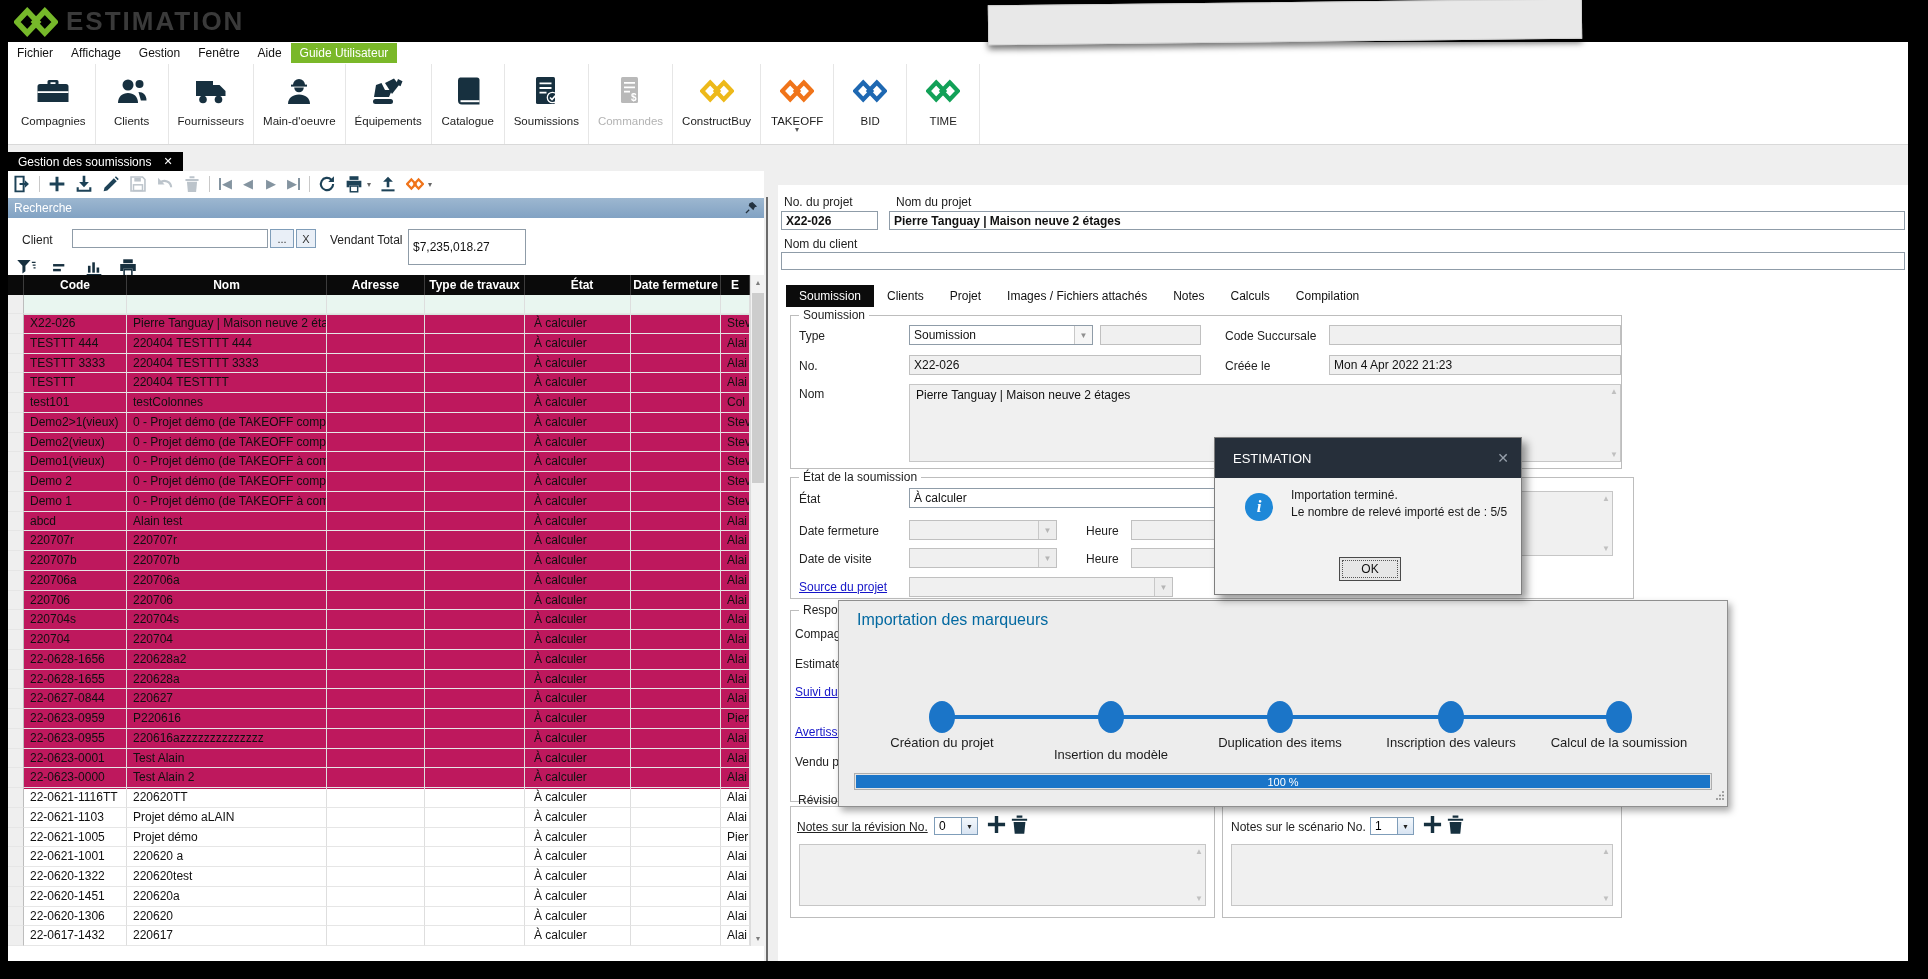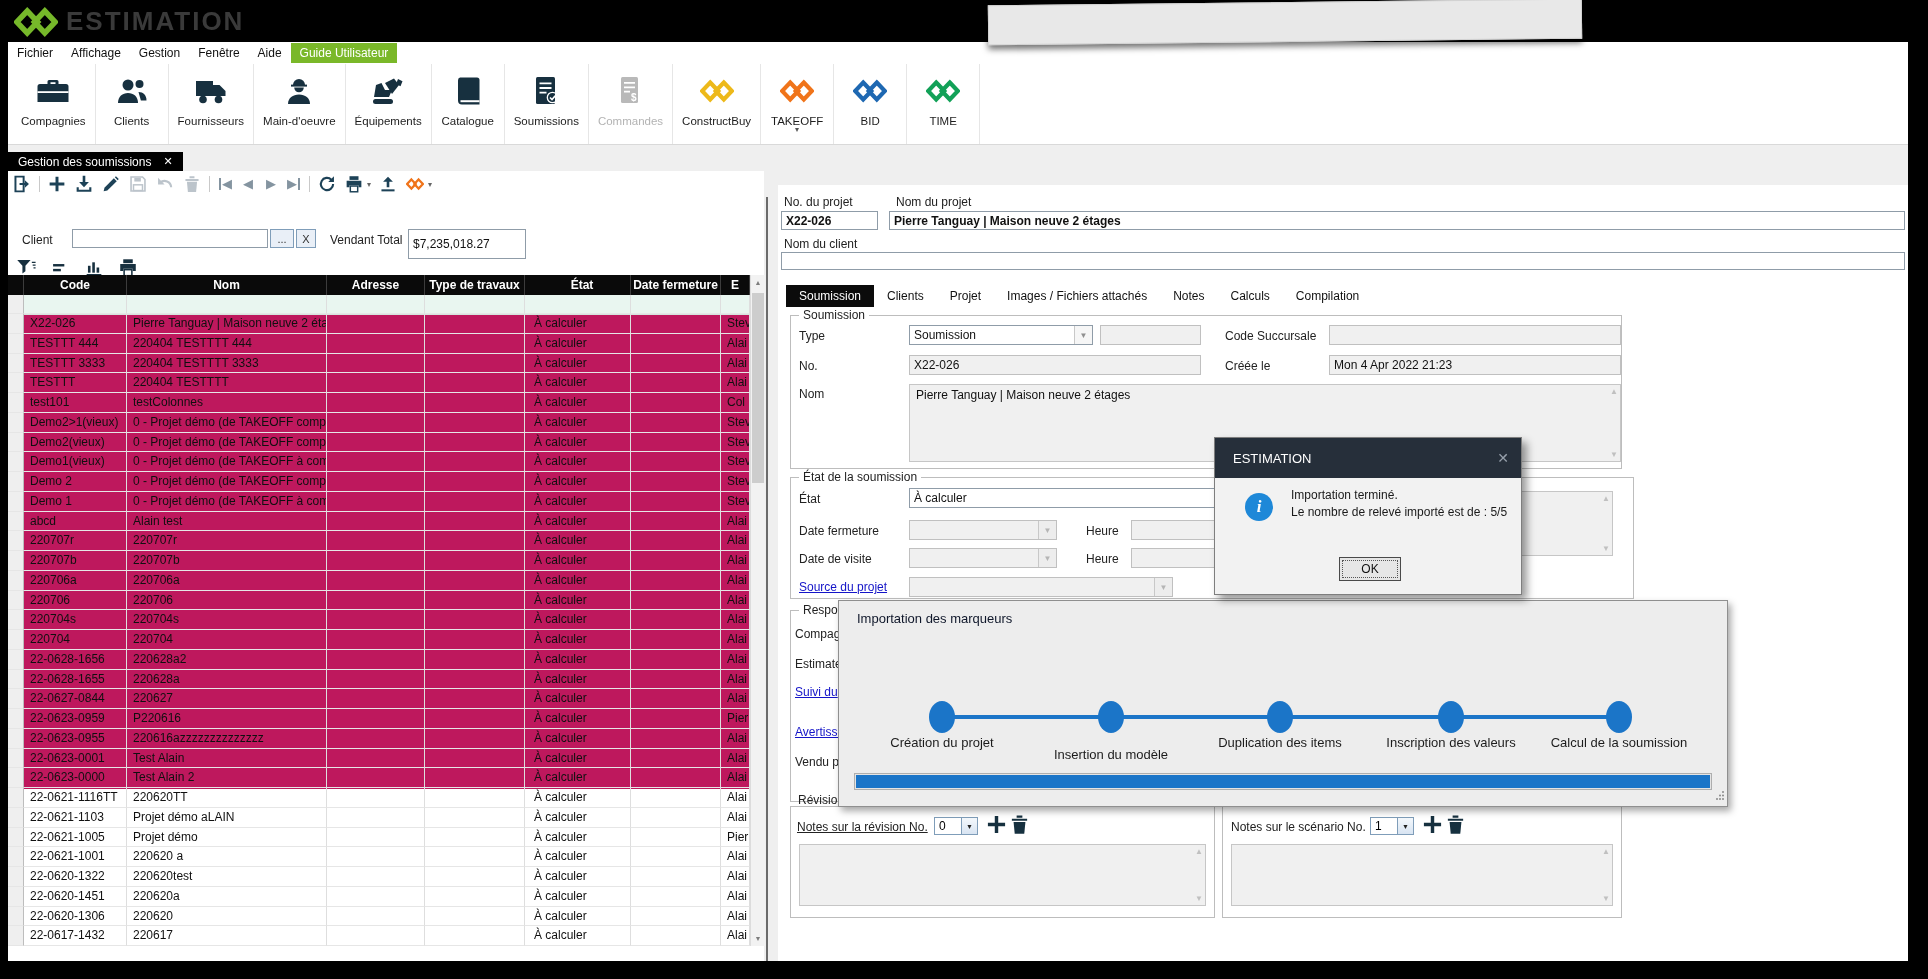--- a/index.html
+++ b/index.html
@@ -80,21 +80,21 @@
   .miniact svg{width:21px;height:21px;fill:currentColor;}
   
   #dialog{position:absolute;left:436px;top:252px;width:306px;height:156px;background:#f2f2f2;border:1px solid #7e7e7e;box-shadow:5px 5px 8px rgba(0,0,0,.4);z-index:60;}
   #dlg-title{position:absolute;left:0;top:0;width:100%;height:40px;background:#262f3a;color:#fff;font-size:13px;display:flex;align-items:center;padding-left:18px;box-sizing:border-box;}
   #dlg-x{position:absolute;right:12px;top:12px;color:#97a0ab;font-size:14px;}
   #dlg-ico{position:absolute;left:30px;top:55px;width:28px;height:28px;border-radius:50%;background:#1e88d8;color:#fff;font-size:17px;font-weight:bold;display:flex;align-items:center;justify-content:center;font-family:"Liberation Serif",serif;font-style:italic;}
   .dlg-line{position:absolute;left:76px;font-size:12px;color:#1a1a1a;white-space:nowrap;}
   #okbtn{position:absolute;left:124px;top:119px;width:60px;height:22px;background:#e6e6e6;border:1px solid #4a4a4a;outline:1px dotted #555;outline-offset:-4px;font-size:12px;color:#111;display:flex;align-items:center;justify-content:center;}
   
   #importer{position:absolute;left:60px;top:415px;width:888px;height:205px;background:#ededed;border:1px solid #8f8f8f;box-shadow:3px 4px 7px rgba(0,0,0,.35);z-index:50;}
-  #imp-title{position:absolute;left:18px;top:10px;font-size:13px;color:#0f172a;}
+  #imp-title{position:absolute;left:18px;top:10px;font-size:16px;color:#0369a1;}
   #imp-line{position:absolute;left:103px;top:114px;width:677px;height:4px;background:#1b75c8;}
   .step-dot{position:absolute;width:26px;height:32px;border-radius:50%;background:#1b75c8;top:100px;}
   .step-lbl{position:absolute;top:134px;width:170px;text-align:center;font-size:13px;color:#1c1c1c;}
   #pbar{position:absolute;left:15px;top:172px;width:858px;height:17px;border:1px solid #aeaeae;background:#e4e4e4;box-sizing:border-box;}
   #pfill{position:absolute;left:1px;top:1px;bottom:1px;background:#1b75c8;}
   #plabel{position:absolute;width:100%;text-align:center;top:2px;font-size:11px;color:#fff;z-index:1;}
   #grip{position:absolute;right:2px;bottom:2px;}
   .blk{position:absolute;background:#000;}
 </style>
 </head>
@@ -347,27 +347,36 @@
             <svg viewBox="0 0 40 26">
               <g fill="none" stroke="#F0741A" stroke-width="5">
                 <path d="M12 3 L21.5 13 L12 23 L2.5 13 Z"></path>
                 <path d="M28 3 L37.5 13 L28 23 L18.5 13 Z"></path>
               </g>
             </svg>
           </span>
           <span class="t2caret">▾</span>
         </div>
 
+      <div id="rbar">
+        <span>Recherche</span>
+        <span id="rpin">
+          <svg width="13" height="13" viewBox="0 0 14 14" fill="#233240">
+              <path d="M8 1l5 5-2.4.8L9 10 4 5l.8-2.6z"></path>
+              <path d="M4.5 9.5 1 13" stroke="#233240" stroke-width="1.4"></path>
+            </svg>
+        </span>
+      </div>
 
       <span class="flabel" style="left:14px;top:62px;">Client</span>
       <div class="inp" style="left:64px;top:58px;width:196px;height:19px;"></div>
       <div class="sbtn" style="left:262px;top:58px;width:24px;height:19px;">...</div>
       <div class="sbtn" style="left:288px;top:58px;width:20px;height:19px;">X</div>
       <span class="flabel" style="left:322px;top:62px;">Vendant Total</span>
-      <div class="inp" style="left:400px;top:58px;width:118px;height:30px;">$7,235,018.27</div>
+      <div class="inp" style="left:400px;top:58px;width:118px;height:36px;">$7,235,018.27</div>
 
       <div id="minitb">
           <span class="t2">
             <svg viewBox="0 0 24 22">
               <path d="M1.5 2h16l-6.2 7v6.6l-3.6 2.6V9z"></path>
               <path d="M19 4h4.5v1.6H19zm1 3.4h3.5V9H20zm1 3.2h2.5v1.6H21z"></path>
             </svg>
           </span>
           <span class="t2">
             <svg viewBox="0 0 22 22">
@@ -878,20 +887,21 @@
             <div class="step-dot" style="left: 259px;"></div>
             <div class="step-lbl" style="left: 187px; margin-top: 12px;">Insertion du modèle</div>
             <div class="step-dot" style="left: 428px;"></div>
             <div class="step-lbl" style="left: 356px;">Duplication des items</div>
             <div class="step-dot" style="left: 599px;"></div>
             <div class="step-lbl" style="left: 527px;">Inscription des valeurs</div>
             <div class="step-dot" style="left: 767px;"></div>
             <div class="step-lbl" style="left: 695px;">Calcul de la soumission</div>
           </div>
         <div id="pbar">
+          <span id="plabel">100 %</span>
           <div id="pfill" style="width: calc(100% - 2px);"></div>
         </div>
         <span id="grip">
           <svg width="10" height="10" fill="#888">
               <circle cx="8" cy="2" r="1"></circle>
               <circle cx="8" cy="5.5" r="1"></circle>
               <circle cx="5" cy="5.5" r="1"></circle>
               <circle cx="8" cy="9" r="1"></circle>
               <circle cx="5" cy="9" r="1"></circle>
               <circle cx="2" cy="9" r="1"></circle>

